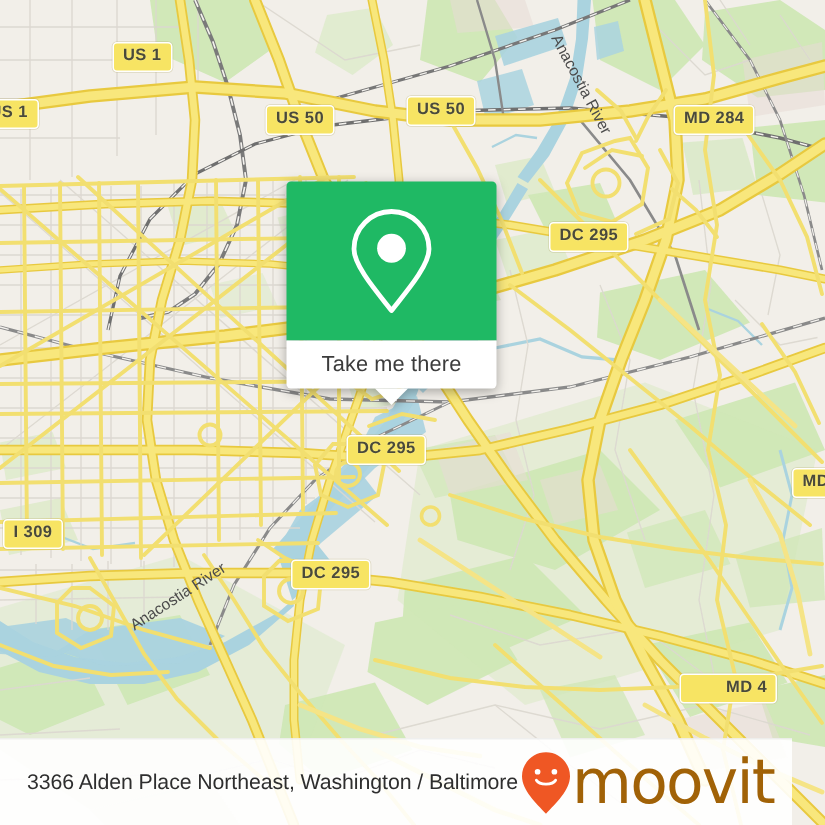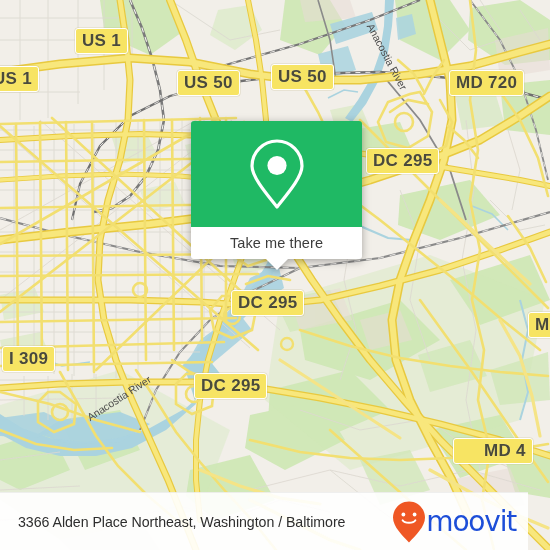--- a/index.html
+++ b/index.html
@@ -25,21 +25,21 @@
   }
   #map svg { display: block; }
 
   
   .shield {
     position: absolute;
     background: #f7e463;
     border: 1.6px solid #ffffff;
     border-radius: 3px;
     color: #4a4a3a;
-    font-size: 17px;
+    font-size: 11px;
     font-weight: bold;
     letter-spacing: 0.3px;
     line-height: 1;
     padding: 3px 6px 4px 6px;
     white-space: nowrap;
     text-shadow: 0 0 1px rgba(255,255,255,0.4);
     box-shadow: 0 0 0 0.5px rgba(180,170,110,0.35);
   }
 
   
@@ -49,21 +49,21 @@
     font-size: 10.5px;
     white-space: nowrap;
     transform-origin: left center;
     font-family: "Liberation Sans", sans-serif;
   }
 
   
   #popup {
     position: absolute;
     left: 191px; top: 121px;
-    width: 171px;
+    width: 140px;
     filter: drop-shadow(0 2px 4px rgba(0,0,0,0.32));
   }
   #popup-green {
     height: 106px;
     border-radius: 3px 3px 0 0;
     display: flex;
     align-items: center;
     justify-content: center;
   }
   #popup-white {
@@ -118,22 +118,22 @@
     overflow: hidden;
     letter-spacing: -0.05px;
   }
   #moovit-logo {
     display: flex;
     align-items: center;
     flex: 0 0 auto;
     margin-left: -4px;
   }
   #moovit-word {
-    font-size: 28px;
-    color: #1d4ed8;
+    font-size: 41px;
+    color: #a16207;
     letter-spacing: -1.2px;
     line-height: 1;
     font-family: "DejaVu Sans", sans-serif;
     font-weight: 400;
     margin-left: -1px;
   }
 </style>
 </head>
 <body>
 
@@ -381,26 +381,26 @@
       </g>
     </svg>
 
     <div class="river-label" style="left:370px; top:18px; transform: rotate(62deg);">Anacostia River</div>
     <div class="river-label" style="left:88px; top:412px; transform: rotate(-33deg);">Anacostia River</div>
 
     <div class="shield" style="left:75px; top:28px;">US 1</div>
     <div class="shield" style="left:-14px; top:66px;">US 1</div>
     <div class="shield" style="left:177px; top:70px;">US 50</div>
     <div class="shield" style="left:271px; top:64px;">US 50</div>
-    <div class="shield" style="left:449px; top:70px;">MD 720</div>
+    <div class="shield" style="left:449px; top:70px;">MD 284</div>
     <div class="shield" style="left:366px; top:148px;">DC 295</div>
     <div class="shield" style="left:231px; top:290px;">DC 295</div>
     <div class="shield" style="left:2px; top:346px;">I 309</div>
     <div class="shield" style="left:194px; top:373px;">DC 295</div>
-    <div class="shield" style="left:453px; top:438px;padding-left:30px;">MD 4</div>
+    <div class="shield" style="left:453px; top:449px;padding-left:30px;">MD 4</div>
     <div class="shield" style="left:528px; top:312px;">MD</div>
 
     <div id="popup">
       <div id="popup-green" style="background: rgb(31, 185, 100);">
         <svg width="62" height="74" viewBox="0 0 62 74">
           <path d="M31,4 C17.2,4 6,15.2 6,29 C6,40.5 22,58.5 31,70 C40,58.5 56,40.5 56,29 C56,15.2 44.8,4 31,4 Z" fill="none" stroke="#ffffff" stroke-width="3.2" stroke-linejoin="round"></path>
           <circle cx="31" cy="28.5" r="9.6" fill="#ffffff"></circle>
         </svg>
       </div>
       <div id="popup-white">

